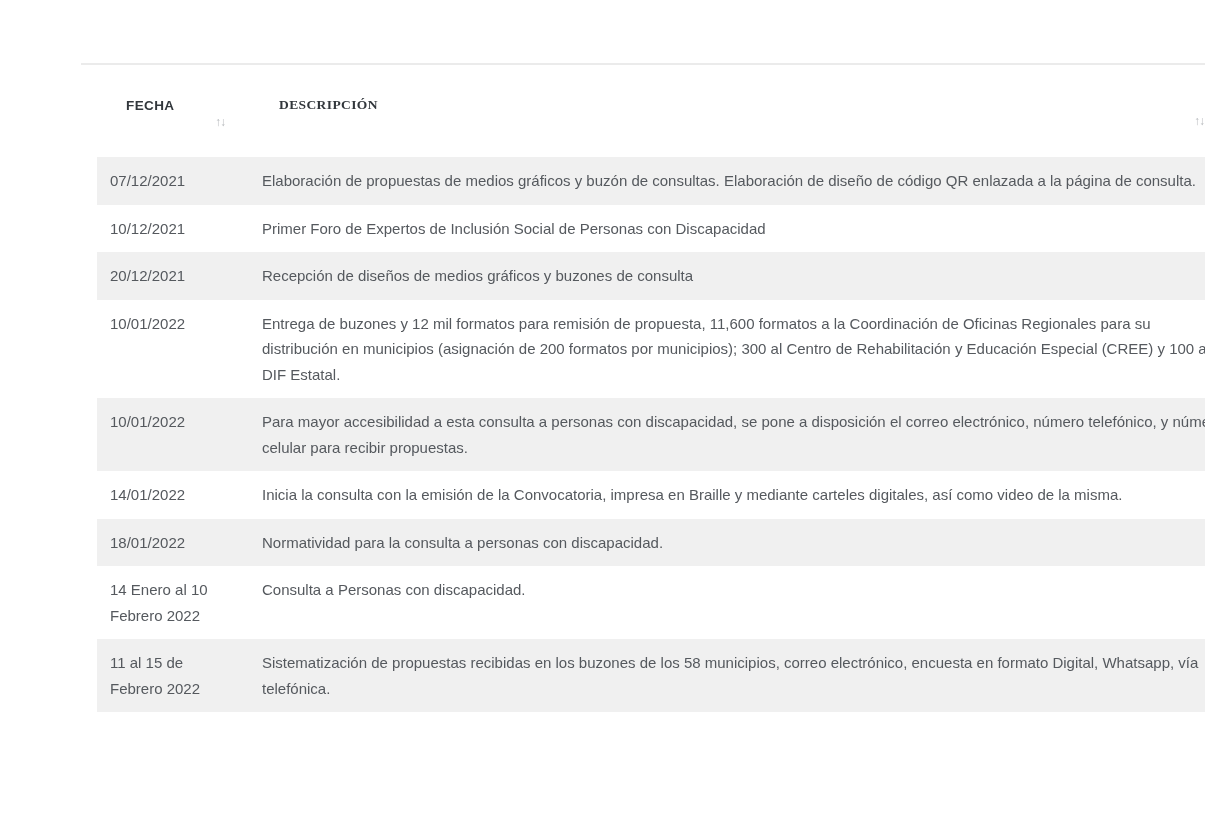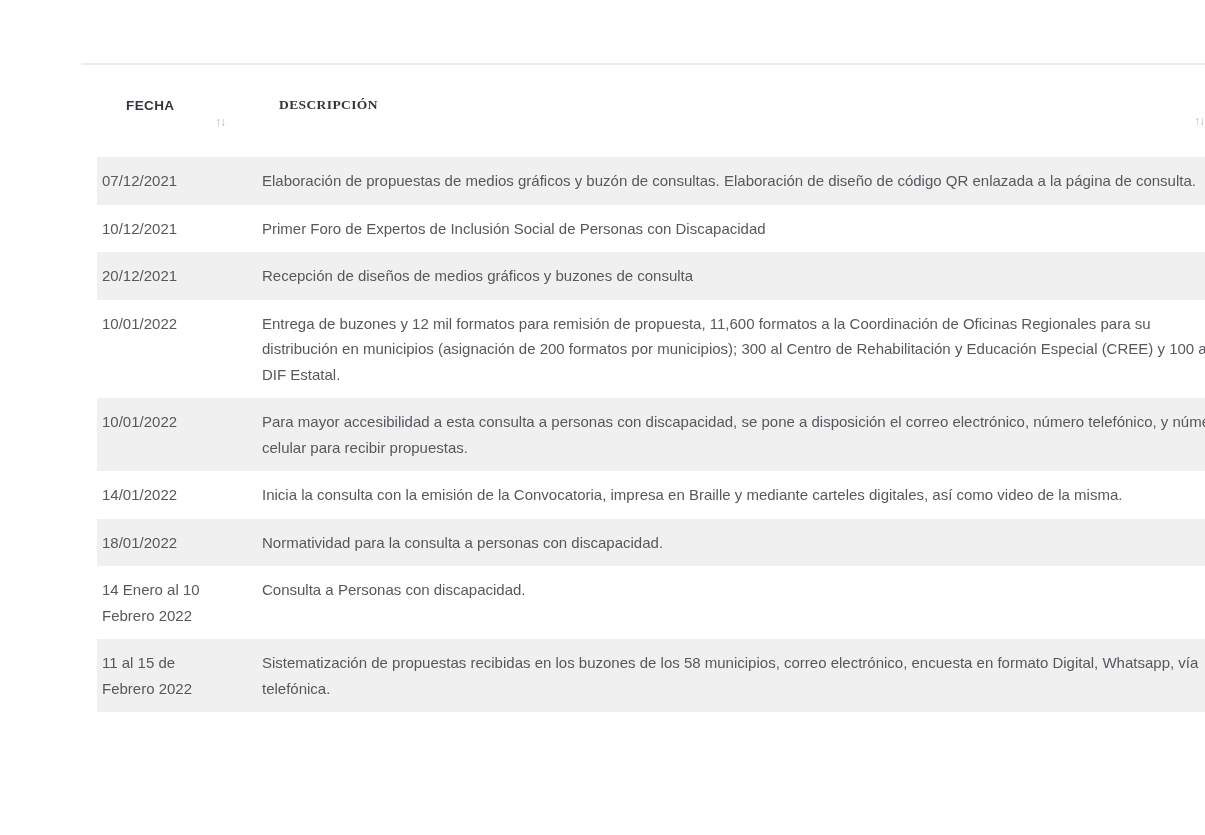--- a/index.html
+++ b/index.html
@@ -43,21 +43,21 @@
     position: relative;
     top: 1px;
   }
   tbody td {
     font-size: 15px;
     line-height: 1.7;
     color: #55595e;
     vertical-align: top;
     padding: 11px 12px;
   }
-  tbody td.cell-fecha { padding: 11px 25px 11px 5px; }
+  tbody td.cell-fecha { padding: 11px 25px 11px 13px; }
   tbody tr:nth-child(odd) { background: #f0f0f0; }
   tbody tr:nth-child(even) { background: #ffffff; }
 </style>
 </head>
 <body>
 
 <div class="table-wrap">
   <table>
     <colgroup>
       <col class="c-fecha">

